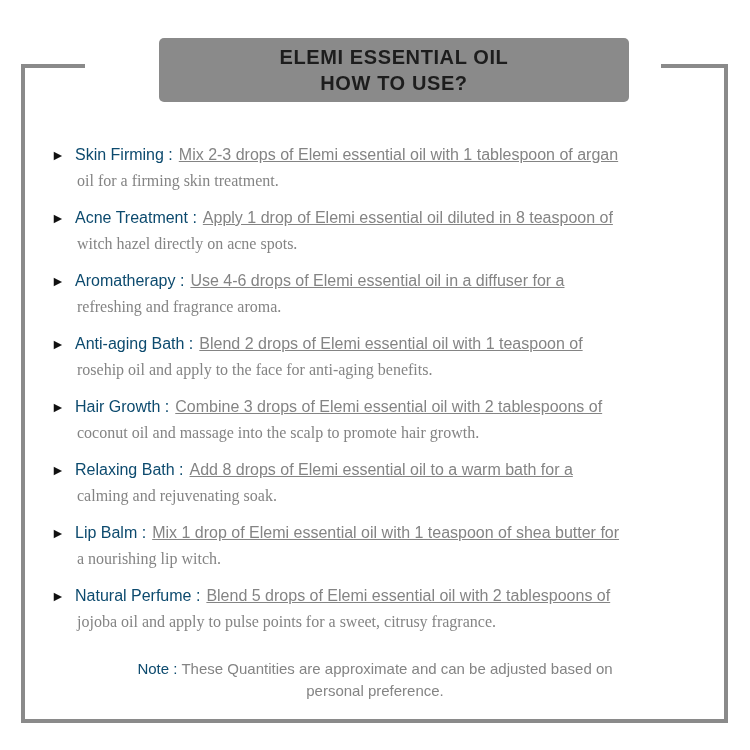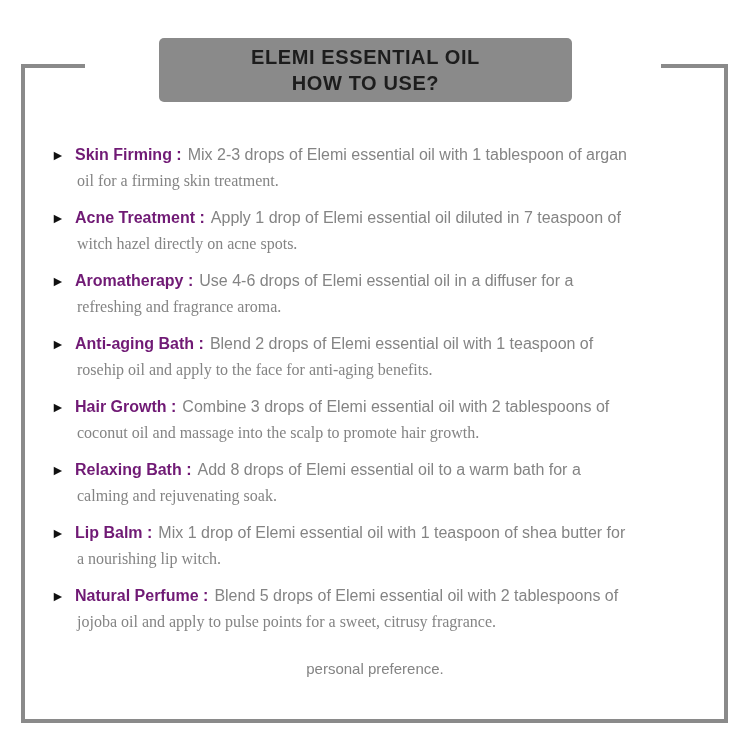--- a/index.html
+++ b/index.html
@@ -19,21 +19,21 @@
   }
   .gap-cover {
     position: absolute;
     left: 85px; top: 58px;
     width: 576px; height: 14px;
     background: #ffffff;
   }
   .banner {
     position: absolute;
     left: 159px; top: 38px;
-    width: 413px; height: 64px;
+    width: 470px; height: 64px;
     background: #8a8a8a;
     border-radius: 5px;
     display: flex;
     flex-direction: column;
     align-items: center;
     justify-content: center;
     color: #1d1d1d;
     font-weight: 700;
     font-size: 20px;
     line-height: 26px;
@@ -55,24 +55,24 @@
     color: #848484;
   }
   .bullet {
     position: absolute;
     left: 0; top: 0;
     color: #111111;
     font-size: 14px;
     line-height: 26px;
   }
   ul.usage-list li b, .note b {
-    color: #701a75;
-    font-weight: 700;
+    color: #0c4a6e;
+    font-weight: 400;
   }
-  .t { margin-left: 6px; }
+  .t { margin-left: 6px; text-decoration: underline; }
   .l2 { display: block; padding-left: 2px; font-family: Liberation Serif, serif; }
   .note {
     position: absolute;
     left: 0; top: 658px;
     width: 750px;
     text-align: center;
     font-size: 15px;
     line-height: 22px;
     color: #848484;
   }
@@ -91,21 +91,21 @@
 </div>
 
 <ul class="usage-list">
   <li>
     <span class="bullet">►</span>
     <span class="l1"><b>Skin Firming :</b><span class="t">Mix 2-3 drops of Elemi essential oil with 1 tablespoon of argan</span></span>
     <span class="l2">oil for a firming skin treatment.</span>
   </li>
   <li>
     <span class="bullet">►</span>
-    <span class="l1"><b>Acne Treatment :</b><span class="t">Apply 1 drop of Elemi essential oil diluted in 7 teaspoon of</span></span>
+    <span class="l1"><b>Acne Treatment :</b><span class="t">Apply 1 drop of Elemi essential oil diluted in 8 teaspoon of</span></span>
     <span class="l2">witch hazel directly on acne spots.</span>
   </li>
   <li>
     <span class="bullet">►</span>
     <span class="l1"><b>Aromatherapy :</b><span class="t">Use 4-6 drops of Elemi essential oil in a diffuser for a</span></span>
     <span class="l2">refreshing and fragrance aroma.</span>
   </li>
   <li>
     <span class="bullet">►</span>
     <span class="l1"><b>Anti-aging Bath :</b><span class="t">Blend 2 drops of Elemi essential oil with 1 teaspoon of</span></span>
@@ -127,14 +127,17 @@
     <span class="l2">a nourishing lip witch.</span>
   </li>
   <li>
     <span class="bullet">►</span>
     <span class="l1"><b>Natural Perfume :</b><span class="t">Blend 5 drops of Elemi essential oil with 2 tablespoons of</span></span>
     <span class="l2">jojoba oil and apply to pulse points for a sweet, citrusy fragrance.</span>
   </li>
 </ul>
 
 <div class="note">
+  <span class="nline">
+    <b>Note :</b><span class="nt">These Quantities are approximate and can be adjusted based on</span>
+  </span>
   <span class="nline">personal preference.</span>
 </div>
 
 </body></html>

